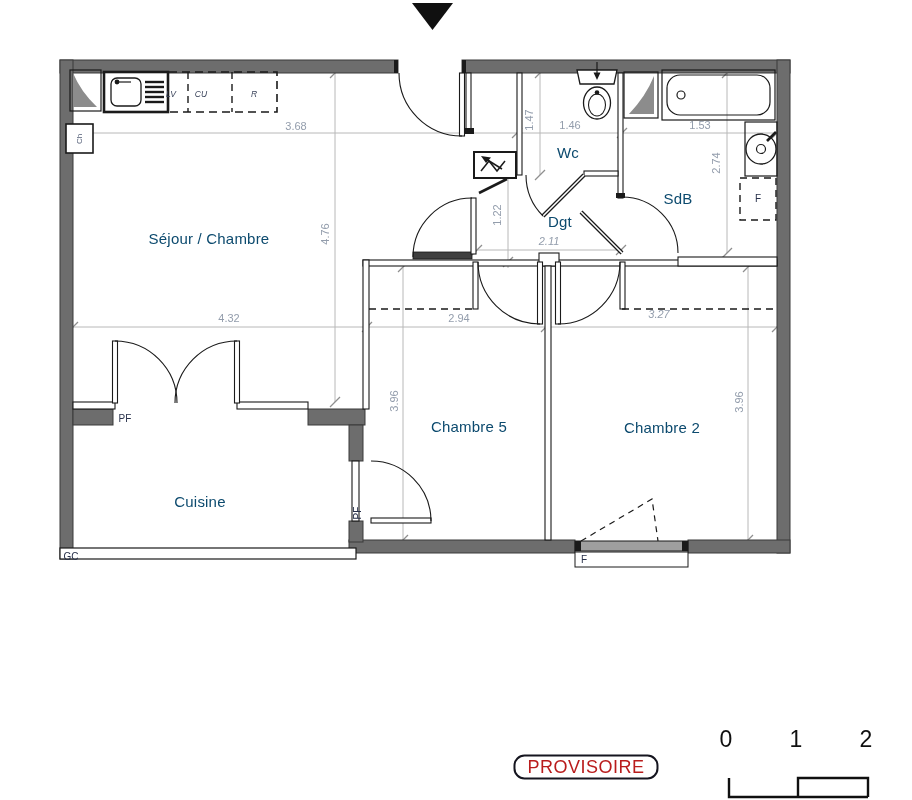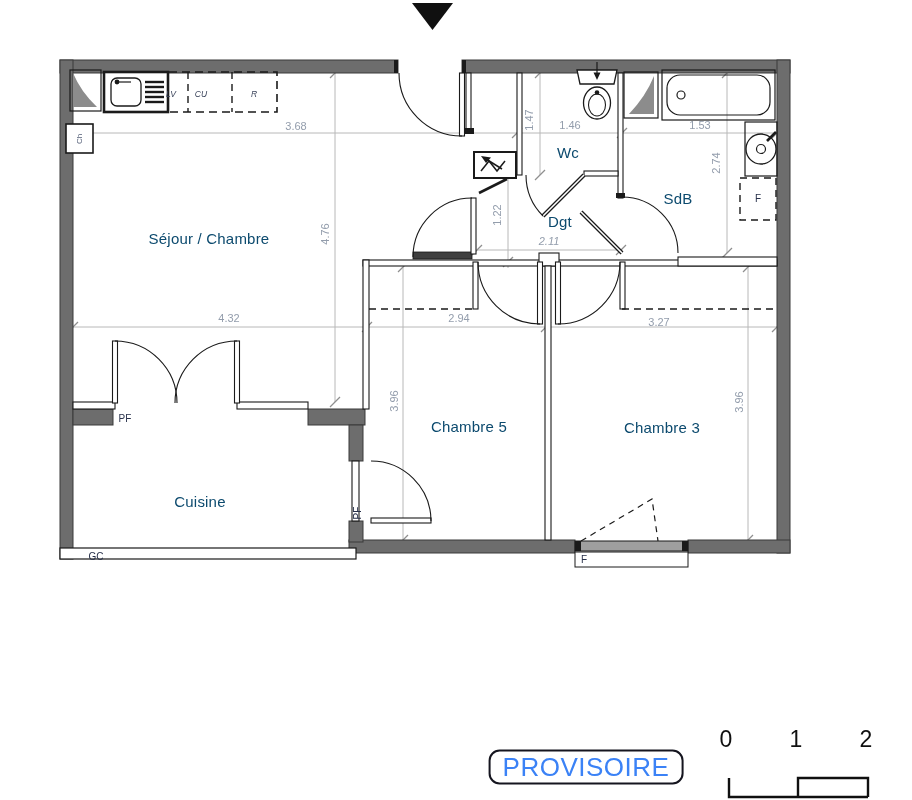--- a/index.html
+++ b/index.html
@@ -8,21 +8,21 @@
   svg{position:absolute;left:0;top:0;}
   .lbl{position:absolute;transform:translate(-50%,-50%);white-space:nowrap;
        font-family:"Liberation Sans", sans-serif;}
   .rot{transform:translate(-50%,-50%) rotate(-90deg);}
   .room{font-size:15px;color:#0c4a6e;letter-spacing:.2px;}
   .dim{font-size:11px;color:#939dac;}
   .ann{font-size:10px;color:#27304a;}
   .annit{font-size:8.5px;font-style:italic;color:#3c455c;}
   .tiny{font-size:8px;color:#56617a;}
   .stamp{position:absolute;transform:translate(-50%,-50%);border:2px solid #15151f;
-         border-radius:11px;padding:0 12px;font-size:26px;color:#3b82f6;
+         border-radius:11px;padding:0 12px;font-size:18px;color:#b91c1c;
          letter-spacing:.5px;}
   .scalenum{font-size:23px;color:#101010;}
   
   .wall{fill:#6d6d6d;stroke:#3a3a3a;stroke-width:1;}
   .thin{fill:#ffffff;stroke:#1a1a1a;stroke-width:1.1;}
   .ln{stroke:#1a1a1a;stroke-width:1.2;fill:none;}
   .arc{stroke:#1a1a1a;stroke-width:1.1;fill:none;}
   .dimln{stroke:#b8b8b8;stroke-width:1;fill:none;}
   .tick{stroke:#8f8f8f;stroke-width:1.3;}
   .dash{stroke:#1a1a1a;stroke-width:1.4;fill:none;stroke-dasharray:7 5;}
@@ -221,40 +221,40 @@
   <path d="M412,3 L453,3 L432.5,30 Z" fill="#101010"></path>
 
   <path d="M729,778 L729,797 L868,797 M798,797 L798,778 L868,778 L868,797" fill="none" stroke="#101010" stroke-width="2.4"></path>
 </svg>
 
 <span class="lbl room" style="left:209px;top:238px;">Séjour / Chambre</span>
 <span class="lbl room" style="left:568px;top:152px;">Wc</span>
 <span class="lbl room" style="left:560px;top:221px;">Dgt</span>
 <span class="lbl room" style="left:678px;top:198px;text-align:right;">SdB</span>
 <span class="lbl room" style="left:469px;top:426px;">Chambre 5</span>
-<span class="lbl room" style="left:662px;top:427px;">Chambre 3</span>
+<span class="lbl room" style="left:662px;top:427px;">Chambre 2</span>
 <span class="lbl room" style="left:200px;top:501px;">Cuisine</span>
 
 <span class="lbl dim" style="left:296px;top:126px;">3.68</span>
 <span class="lbl dim" style="left:570px;top:125px;">1.46</span>
 <span class="lbl dim" style="left:700px;top:125px;">1.53</span>
 <span class="lbl dim rot" style="left:529px;top:120px;">1.47</span>
 <span class="lbl dim rot" style="left:716px;top:163px;">2.74</span>
 <span class="lbl dim rot" style="left:325px;top:234px;">4.76</span>
 <span class="lbl dim rot" style="left:497px;top:215px;">1.22</span>
 <span class="lbl dim" style="left:549px;top:241px;font-style:italic;">2.11</span>
 <span class="lbl dim" style="left:218px;top:318px;margin-left:11px;">4.32</span>
 <span class="lbl dim" style="left:459px;top:318px;">2.94</span>
-<span class="lbl dim" style="left:659px;top:322px;">3.27</span>
+<span class="lbl dim" style="left:659px;top:314px;font-style:italic;">3.27</span>
 <span class="lbl dim rot" style="left:394px;top:401px;">3.96</span>
 <span class="lbl dim rot" style="left:739px;top:402px;">3.96</span>
 
 <span class="lbl ann" style="left:125px;top:418px;">PF</span>
 <span class="lbl ann rot" style="left:357px;top:513px;">PF</span>
-<span class="lbl ann" style="left:96px;top:556px;">GC</span>
+<span class="lbl ann" style="left:71px;top:556px;">GC</span>
 <span class="lbl ann" style="left:584px;top:559px;">F</span>
 <span class="lbl ann" style="left:758px;top:198px;">F</span>
 <span class="lbl annit" style="left:171px;top:94px;">LV</span>
 <span class="lbl annit" style="left:201px;top:94px;">CU</span>
 <span class="lbl annit" style="left:254px;top:94px;">R</span>
 <span class="lbl tiny rot" style="left:79px;top:139px;">Ch</span>
 
 <div class="stamp" style="left:586px;top:767px;">PROVISOIRE</div>
 
 <span class="lbl scalenum" style="left:726px;top:739px;">0</span>

